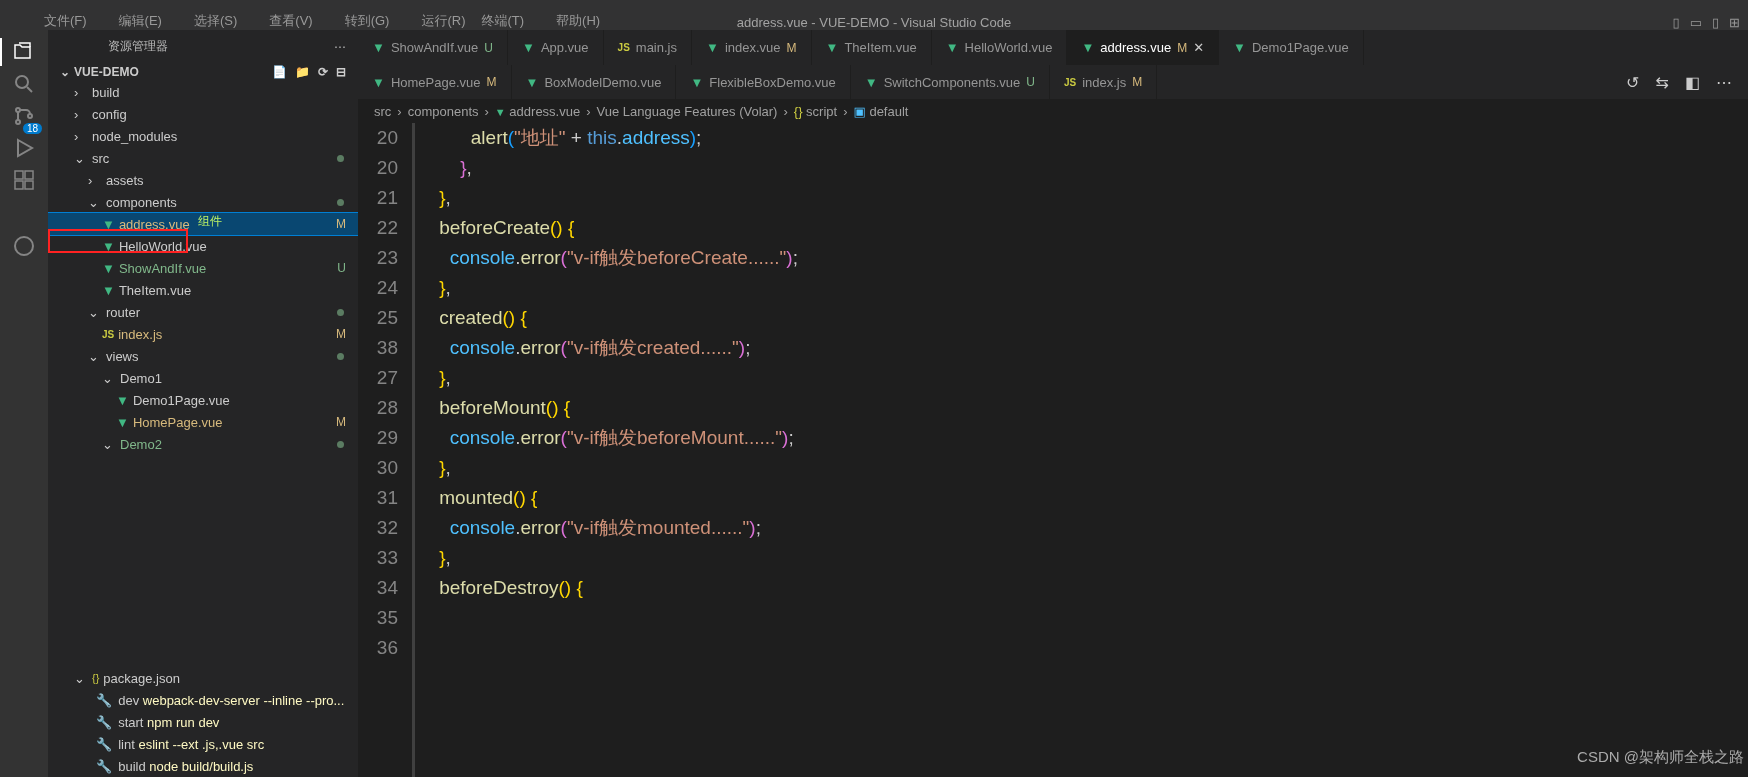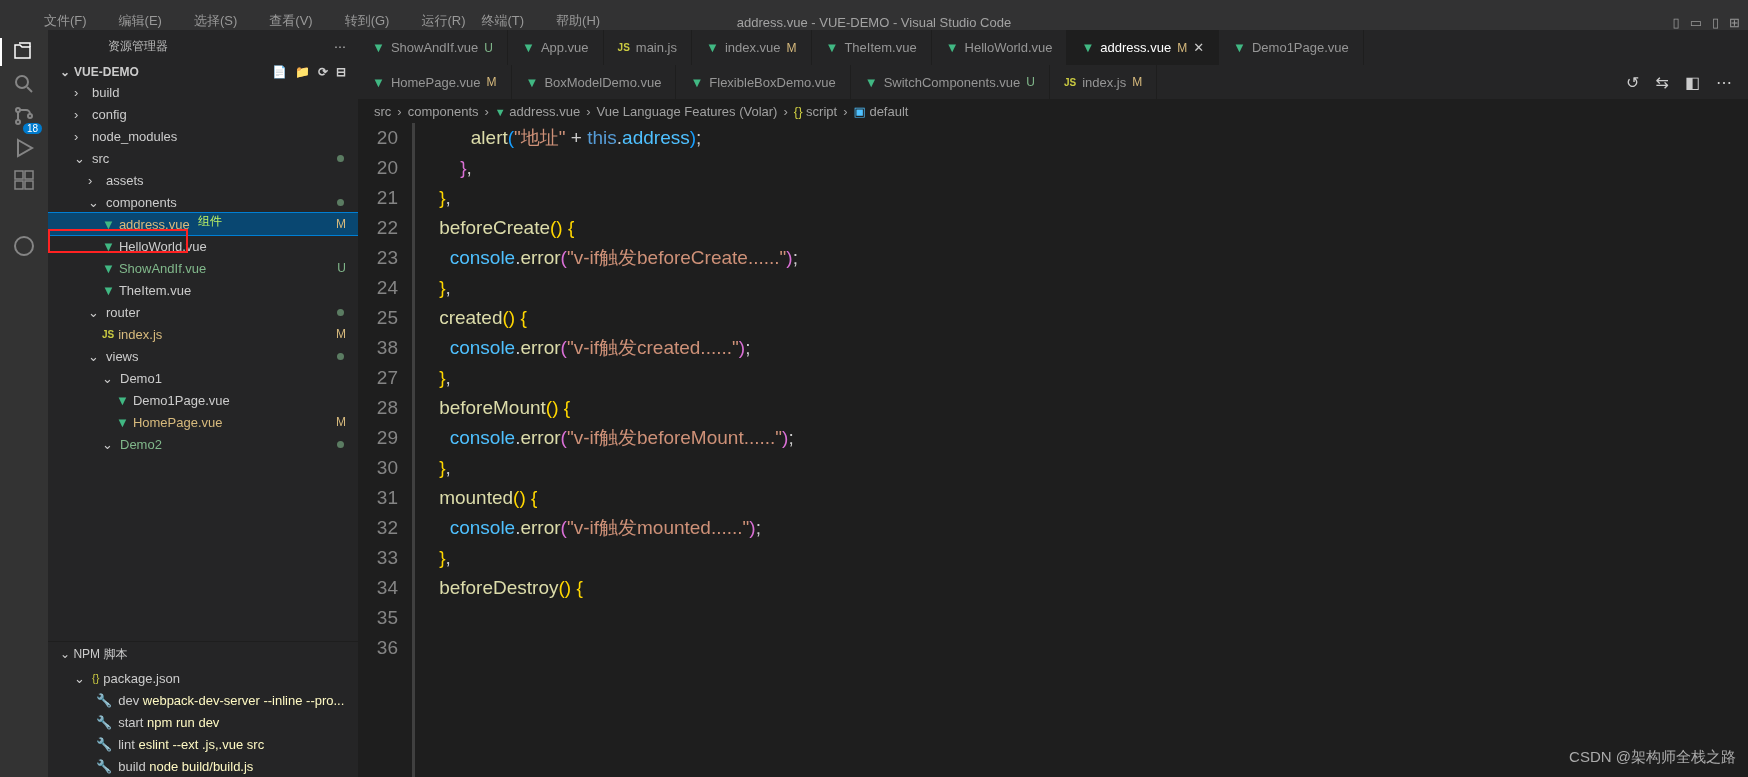--- a/index.html
+++ b/index.html
@@ -48,21 +48,21 @@
 .gutter { width: 60px; text-align: right; color: #858585; padding-right: 20px; line-height: 30px; }
 .codelines { flex: 1; line-height: 30px; white-space: pre; position: relative; }
 .codelines::before { content: ""; position: absolute; left: -6px; top: 0; bottom: 0; width: 3px; background: #404040; }
 .tk-fn { color: #dcdcaa; }
 .tk-str { color: #ce9178; }
 .tk-this { color: #569cd6; }
 .tk-br { color: #ffd700; }
 .tk-br2 { color: #da70d6; }
 .tk-br3 { color: #179fff; }
 .tk-var { color: #4fc1ff; }
-.watermark { position: absolute; right: 12px; bottom: 10px; color: #aaa; font-size: 15px; }
+.watermark { position: absolute; right: 4px; bottom: 10px; color: #aaa; font-size: 15px; }
 svg { display: block; }
 </style>
 </head>
 <body>
 
 <div class="menubar">
   <span style="width:20px"></span>
   <span style="margin-right:16px">文件(F)</span>
     <span style="margin-right:16px">编辑(E)</span>
     <span style="margin-right:16px">选择(S)</span>
@@ -238,21 +238,20 @@
     <span class="status">M</span>
   </div>
         <div class="tree-item" style="padding-left:54px">
     <span class="chev">⌄</span>
 
     <span class="name m-green">Demo2</span>
     <span class="dot"></span>
   </div>
       </div>
 
-    <div class="panel-h">⌄ <span>NPM 脚本</span></div>
     <div class="tree-item" style="padding-left:26px">
       <span class="chev">⌄</span>
         <span style="color:#cbcb41;font-size:11px;margin:0 4px">{}</span>
       <span>package.json</span>
     </div>
     <div id="scripts">
         <div class="tree-item" style="padding-left:48px">
     <span style="color:#888;margin-right:6px">🔧</span>
     <span class="script-label">dev</span>&nbsp;<span class="script-cmd">webpack-dev-server --inline --pro...</span>
   </div>

